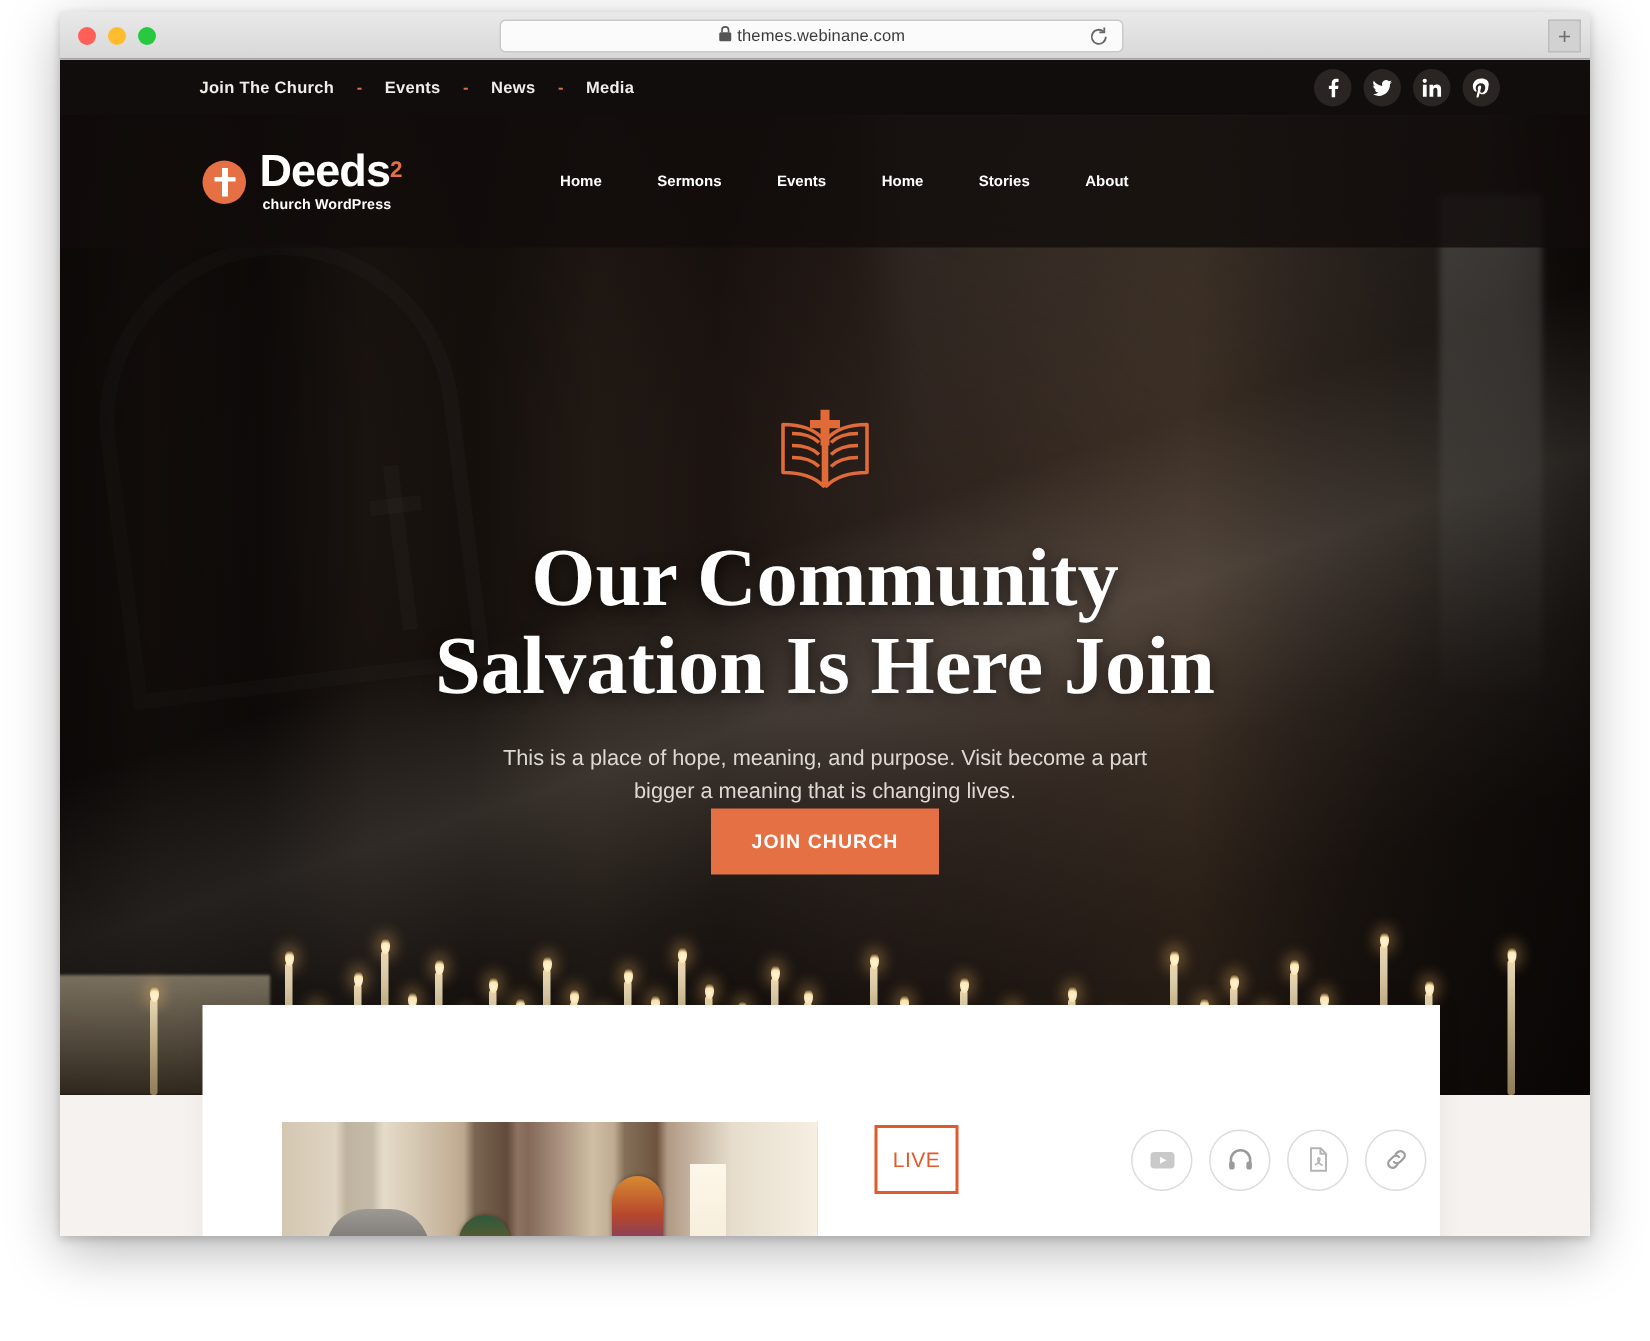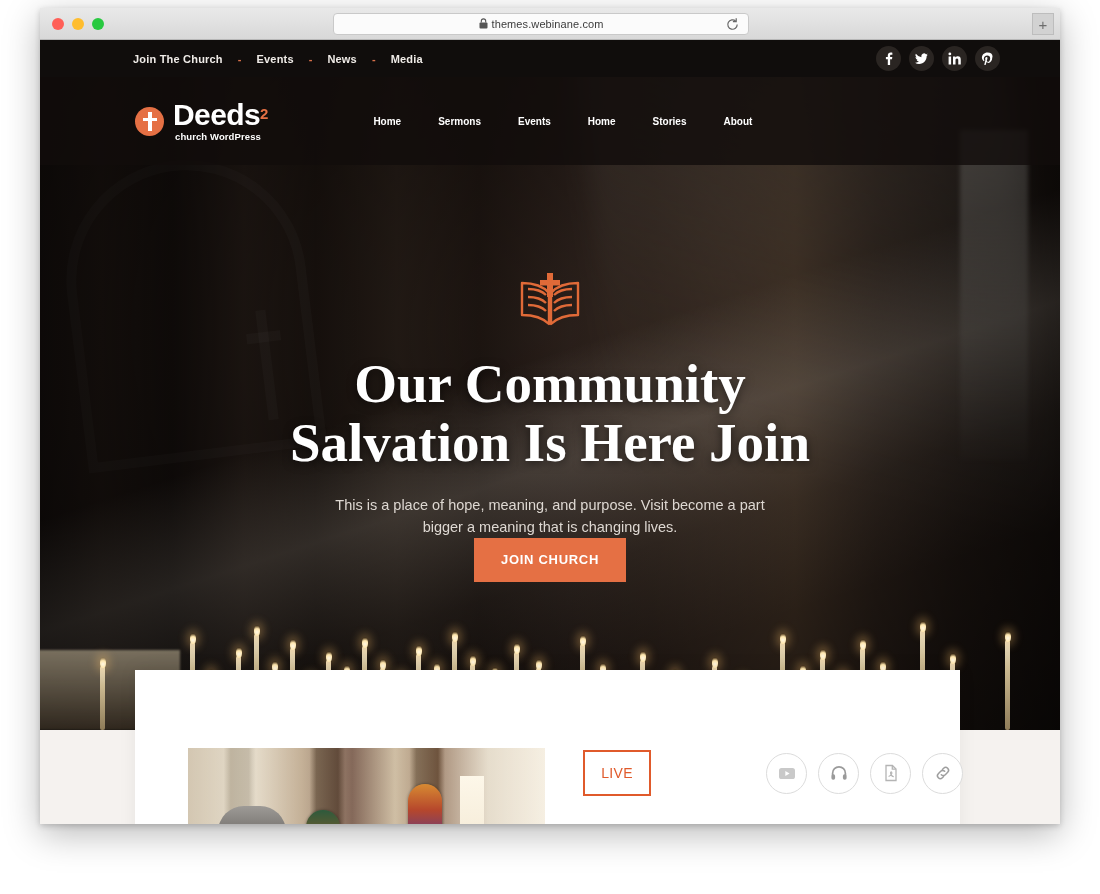--- a/index.html
+++ b/index.html
@@ -447,21 +447,21 @@
     border-radius: 34px 34px 8px 8px;
     background: linear-gradient(180deg, #9d9a96, #6e6a66);
   }
 
   .card-right { flex: 1; padding-top: 2px; }
   .card-row {
     display: flex;
     align-items: center;
   }
   .live-badge {
-    width: 68px; height: 46px;
+    width: 56px; height: 46px;
     border: 2px solid #e05a2b;
     color: #e05a2b;
     font-size: 14px;
     font-weight: normal;
     display: flex;
     align-items: center;
     justify-content: center;
     flex: none;
     letter-spacing: 0.3px;
   }

